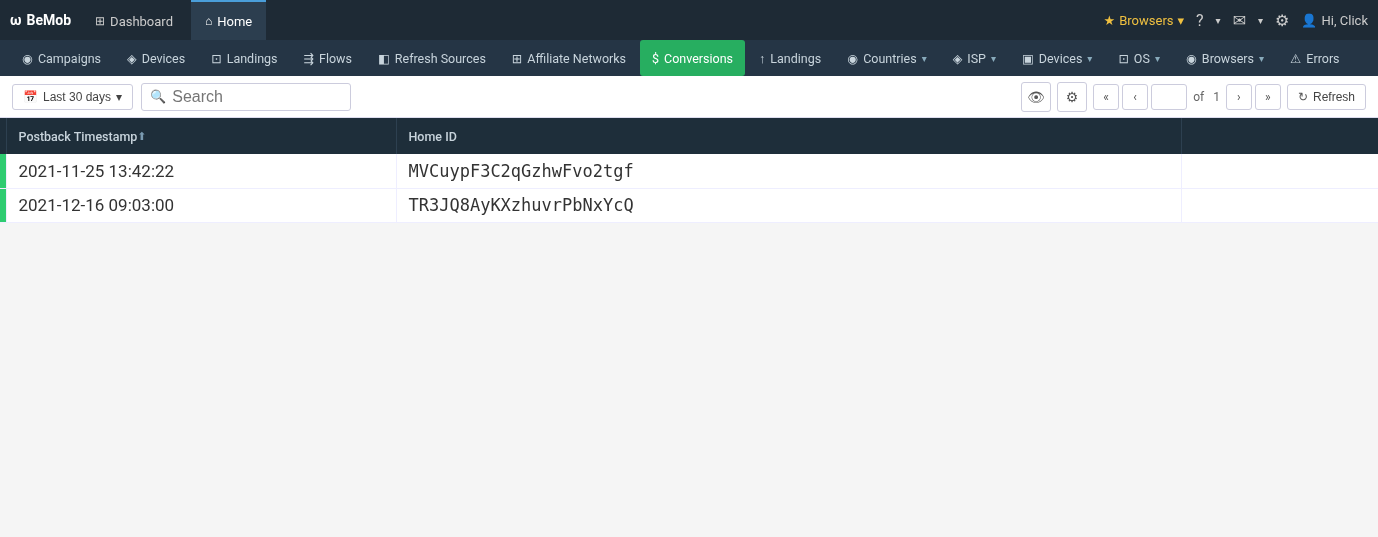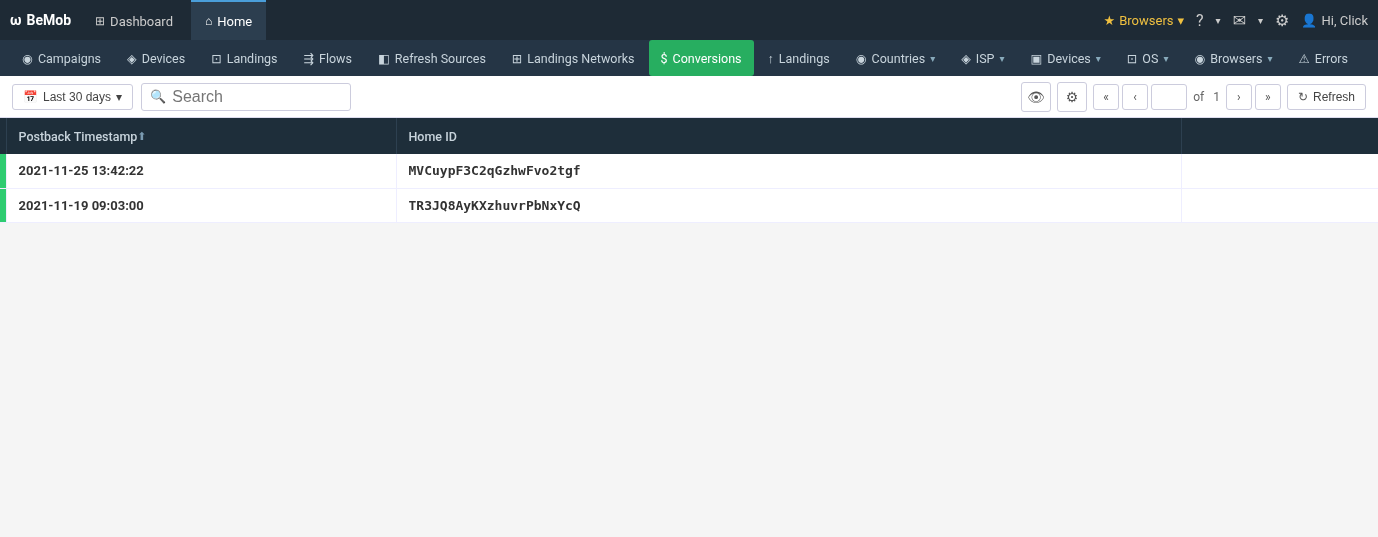--- a/index.html
+++ b/index.html
@@ -165,24 +165,23 @@
     .data-table thead th:last-child { border-right: none; }
     .th-inner { display: flex; align-items: center; }
     .sort-icon { color: #7a9ab0; font-size: 11px; }
 
     .data-table tbody tr {
       height: 34px;
       border-bottom: 1px solid #eef;
     }
     .data-table tbody td {
       padding: 0 12px;
-      font-size: 13px;
+      font-size: 17px;
       color: #333;
       border-right: 1px solid #eef;
-      font-weight: bold;
     }
     .data-table tbody td:last-child { border-right: none; }
     .row-marker {
       width: 6px;
       padding: 0 !important;
       background: #2ecc71;
     }
     .click-id-cell { color: #2e6da4; font-family: monospace; font-size: 12px; }
 
     .col-timestamp { width: 390px; min-width: 200px; }
@@ -241,21 +240,21 @@
   <div class="sec-nav-item">
     <span>⇶</span>
     <span>Flows</span>
   </div>
   <div class="sec-nav-item">
     <span>◧</span>
     <span>Refresh Sources</span>
   </div>
   <div class="sec-nav-item">
     <span>⊞</span>
-    <span>Landings Networks</span>
+    <span>Affiliate Networks</span>
   </div>
   <div class="sec-nav-item active">
     <span>$</span>
     <span>Conversions</span>
   </div>
   <div class="sec-nav-item">
     <span>↑</span>
     <span>Landings</span>
   </div>
   <div class="sec-nav-item">
@@ -350,19 +349,19 @@
     </thead>
     <tbody id="table-body">
     <tr>
     <td class="row-marker" style="background:#2ecc71;width:6px;padding:0;"></td>
     <td>2021-11-25 13:42:22</td>
     <td class="click-id-cell">MVCuypF3C2qGzhwFvo2tgf</td>
     <td></td>
   </tr>
         <tr>
     <td class="row-marker" style="background:#2ecc71;width:6px;padding:0;"></td>
-    <td>2021-11-19 09:03:00</td>
+    <td>2021-12-16 09:03:00</td>
     <td class="click-id-cell">TR3JQ8AyKXzhuvrPbNxYcQ</td>
     <td></td>
   </tr>
       </tbody>
   </table>
 </div>
 
 </body></html>

